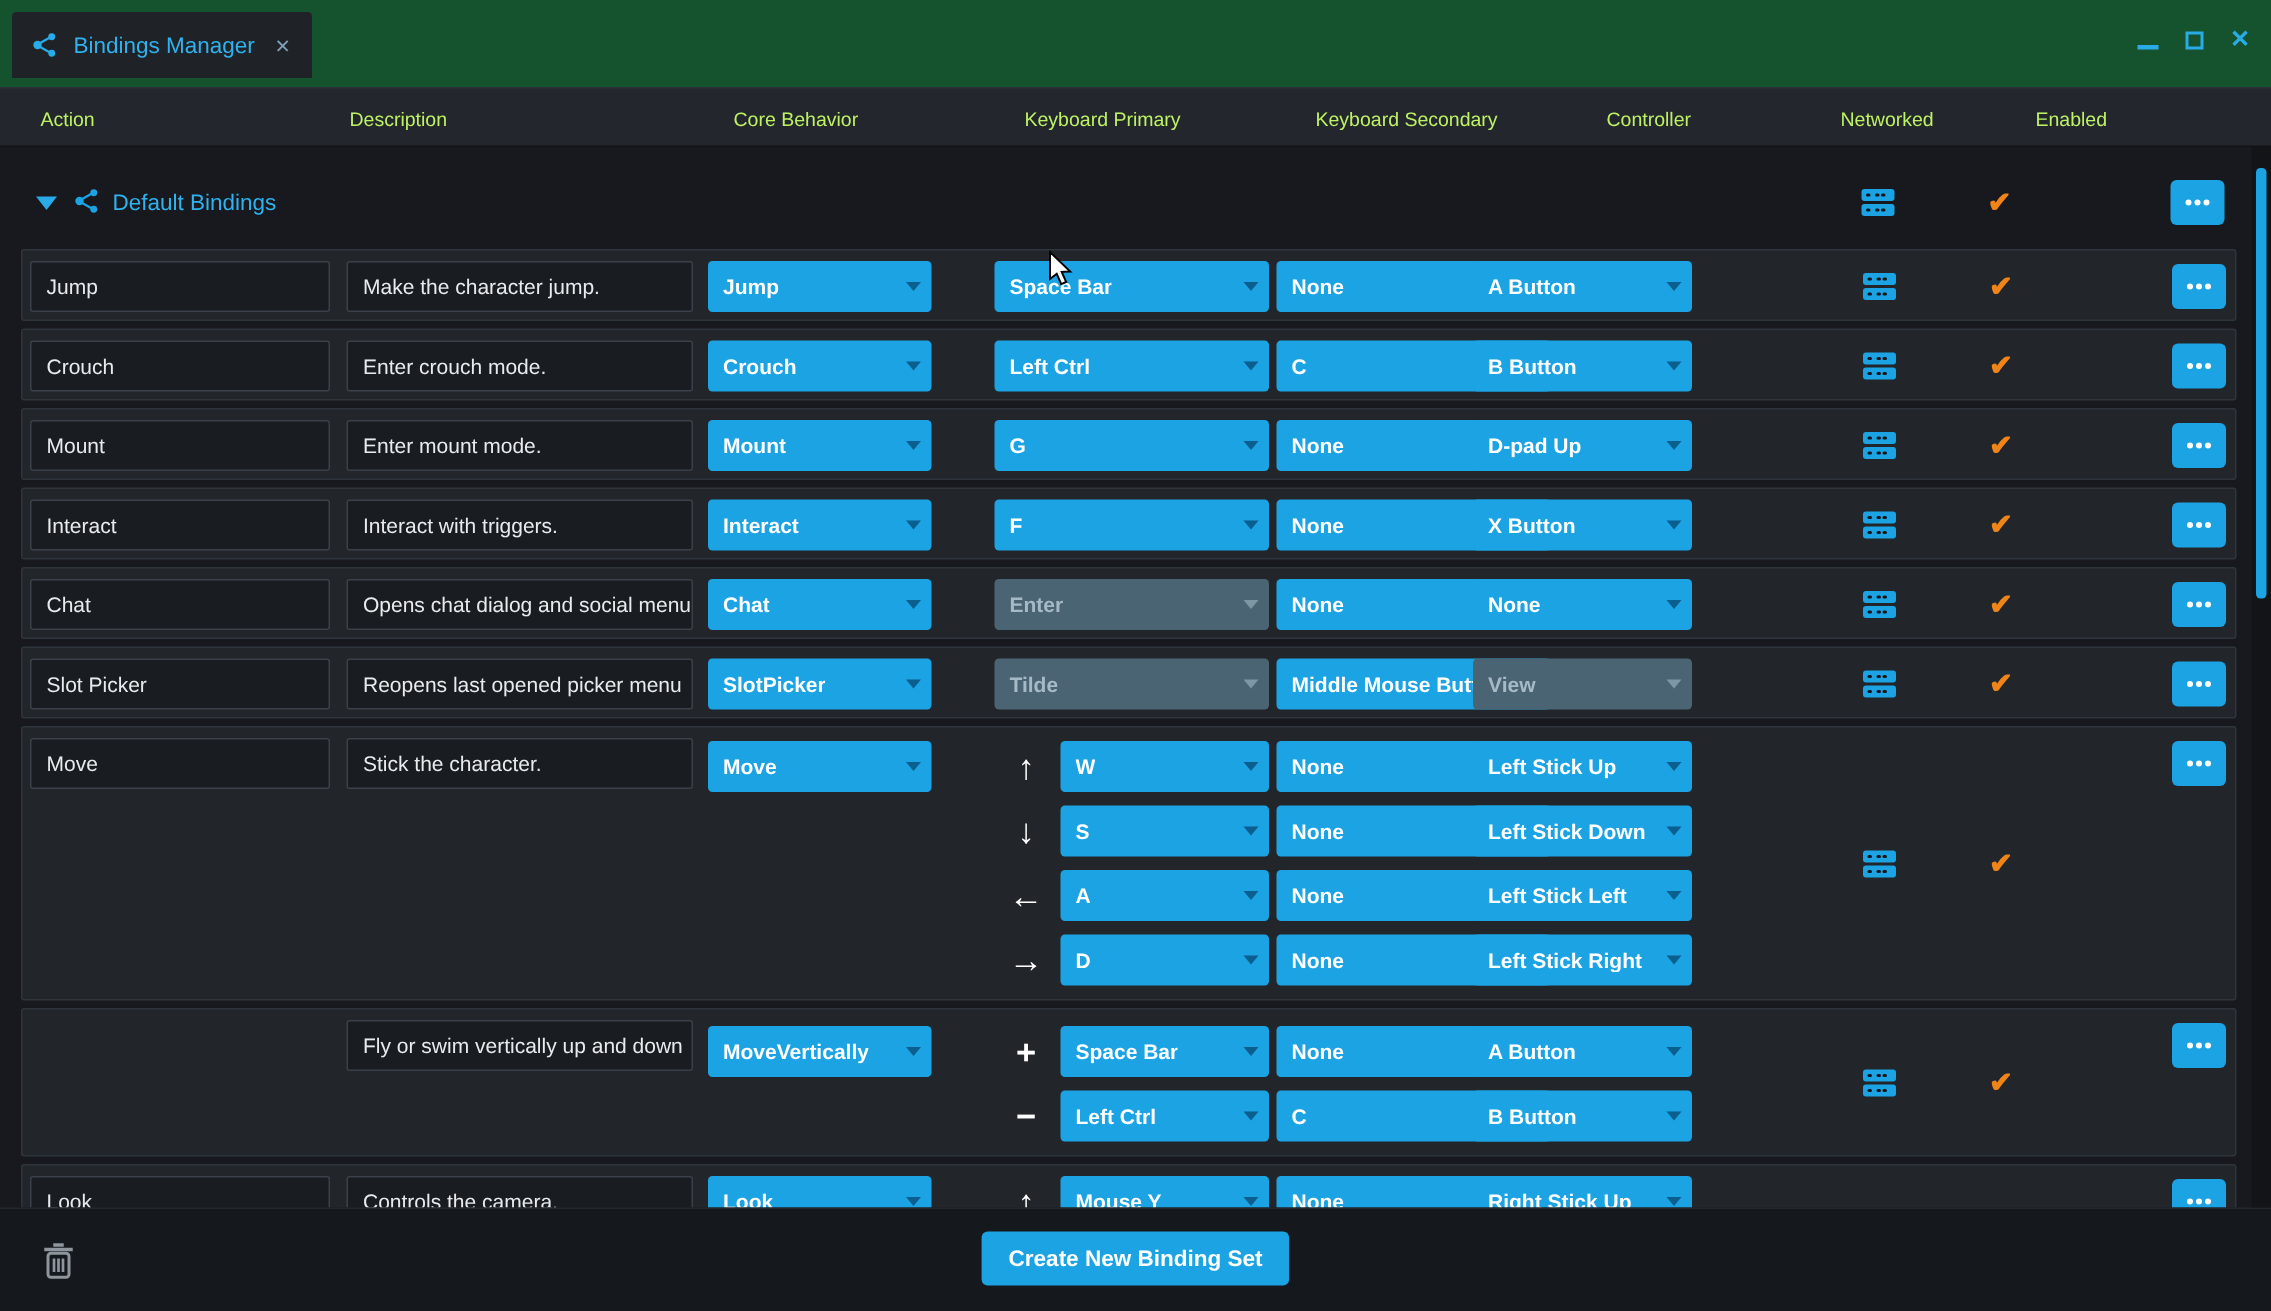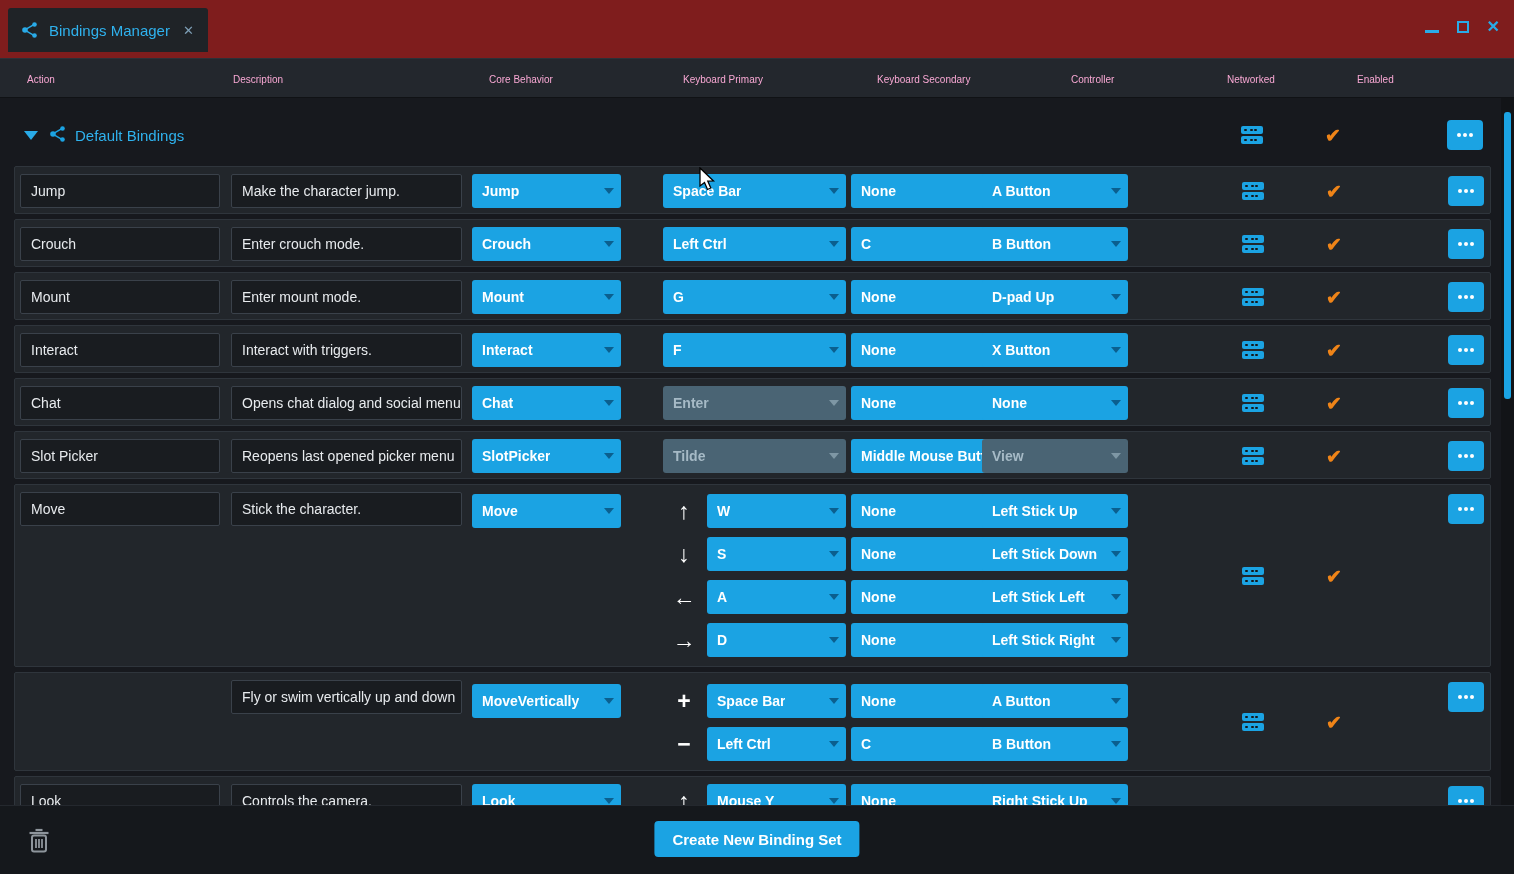--- a/index.html
+++ b/index.html
@@ -1,35 +1,35 @@
 <!DOCTYPE html>
 <html><head>
 <meta charset="utf-8">
 <style>
   * { margin:0; padding:0; box-sizing:border-box; }
   html,body { background:#0d0f12; }
   body { font-family:"Liberation Sans", sans-serif; }
   .page { position:relative; width:1514px; height:874px; background:#17191e; overflow:hidden; }
 
   
-  .titlebar { position:absolute; top:0; left:0; right:0; height:58px; background:#7f1d1d;text-align:right; }
+  .titlebar { position:absolute; top:0; left:0; right:0; height:58px; background:#14532d;text-align:right; }
   .tab { position:absolute; left:8px; top:8px; width:200px; height:44px; background:#1f2327;
          border-radius:3px 3px 0 0; display:flex; align-items:center; gap:9px; padding:0 10px 0 12px; }
   .tab-title { color:#2fb2ee; font-size:15px; white-space:nowrap; }
   .tab-close { color:#7e9fb6; font-size:13px; margin-left:4px; cursor:default; }
   .win-controls { position:absolute; right:14px; top:20px; display:flex; align-items:center; gap:18px; }
   .min-glyph { display:block; width:14px; height:3px; background:#29abe8; margin-top:8px; }
   .max-glyph { display:block; width:12px; height:12px; border:2px solid #29abe8; }
   .close-glyph { color:#29abe8; font-size:16px; font-weight:bold; line-height:14px; }
 
   
   .header-row { position:absolute; top:58px; left:0; right:0; height:40px; background:#23272d;
                 border-top:1px solid #2c3138; border-bottom:1px solid #101215; }
   .hcol { position:absolute; top:0; height:40px; display:flex; align-items:center;
-          color:#f9a8d4; font-size:10px; white-space:nowrap; }
+          color:#bef264; font-size:13px; white-space:nowrap; }
   .h0{left:27px} .h1{left:233px} .h2{left:489px} .h3{left:683px}
   .h4{left:877px} .h5{left:1071px} .h6{left:1227px} .h7{left:1357px}
 
   
   .content { position:absolute; top:98px; left:0; right:0; height:811px;
              padding:14px 0 0 14px; overflow:hidden; }
 
   .group-row { position:relative; height:46px; margin-bottom:8px; }
   .expander { position:absolute; left:10px; top:19px; width:0; height:0;
               border-left:7px solid transparent; border-right:7px solid transparent;

